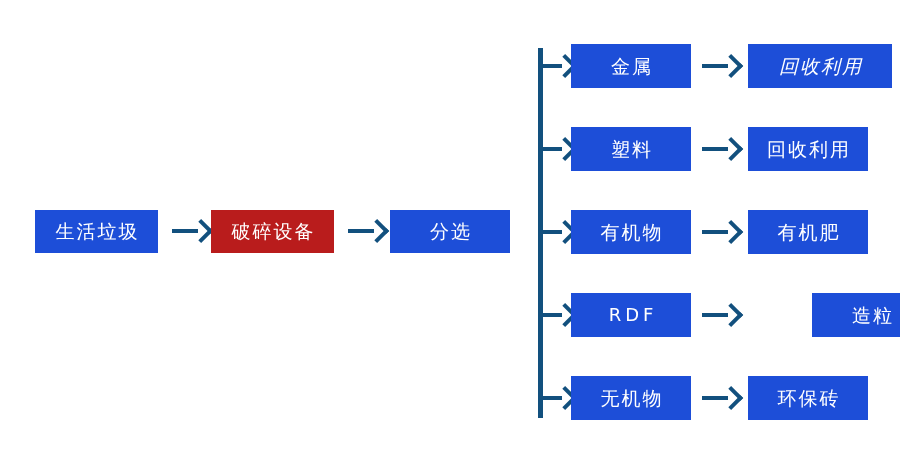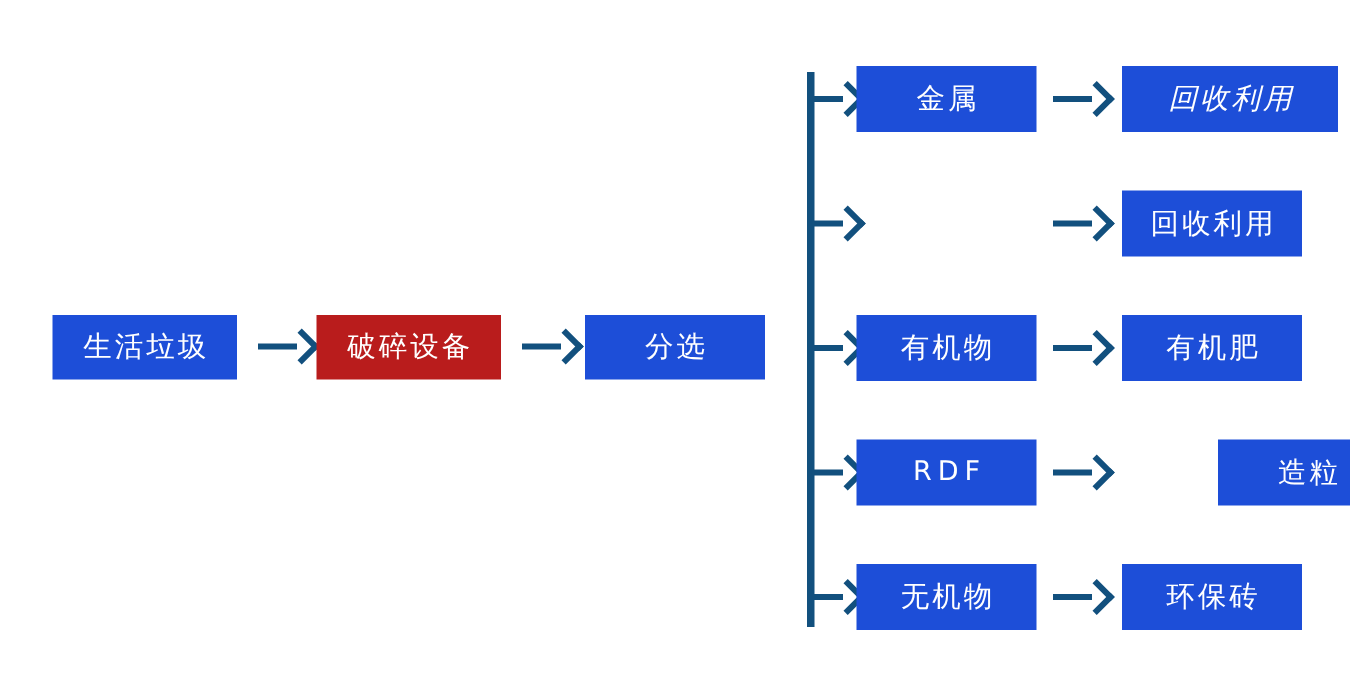--- a/index.html
+++ b/index.html
@@ -96,20 +96,21 @@
   <span class="arrow" style="left:702px; top:55px; width:32px;">
     <span class="shaft" style="width:26px;"></span>
     <span class="head" style="left:30px;"></span>
   </span>
   <div class="node blue" style="left:748px; top:44px; width:144px; height:44px;font-style:italic;">回收利用</div>
 
   <span class="arrow" style="left:540px; top:138px; width:28px;">
     <span class="shaft" style="width:22px;"></span>
     <span class="head" style="left:26px;"></span>
   </span>
+  <div class="node blue" style="left:571px; top:127px; width:120px; height:44px;">塑料</div>
   <span class="arrow" style="left:702px; top:138px; width:32px;">
     <span class="shaft" style="width:26px;"></span>
     <span class="head" style="left:30px;"></span>
   </span>
   <div class="node blue" style="left:748px; top:127px; width:120px; height:44px;">回收利用</div>
 
   <span class="arrow" style="left:540px; top:221px; width:28px;">
     <span class="shaft" style="width:22px;"></span>
     <span class="head" style="left:26px;"></span>
   </span>

